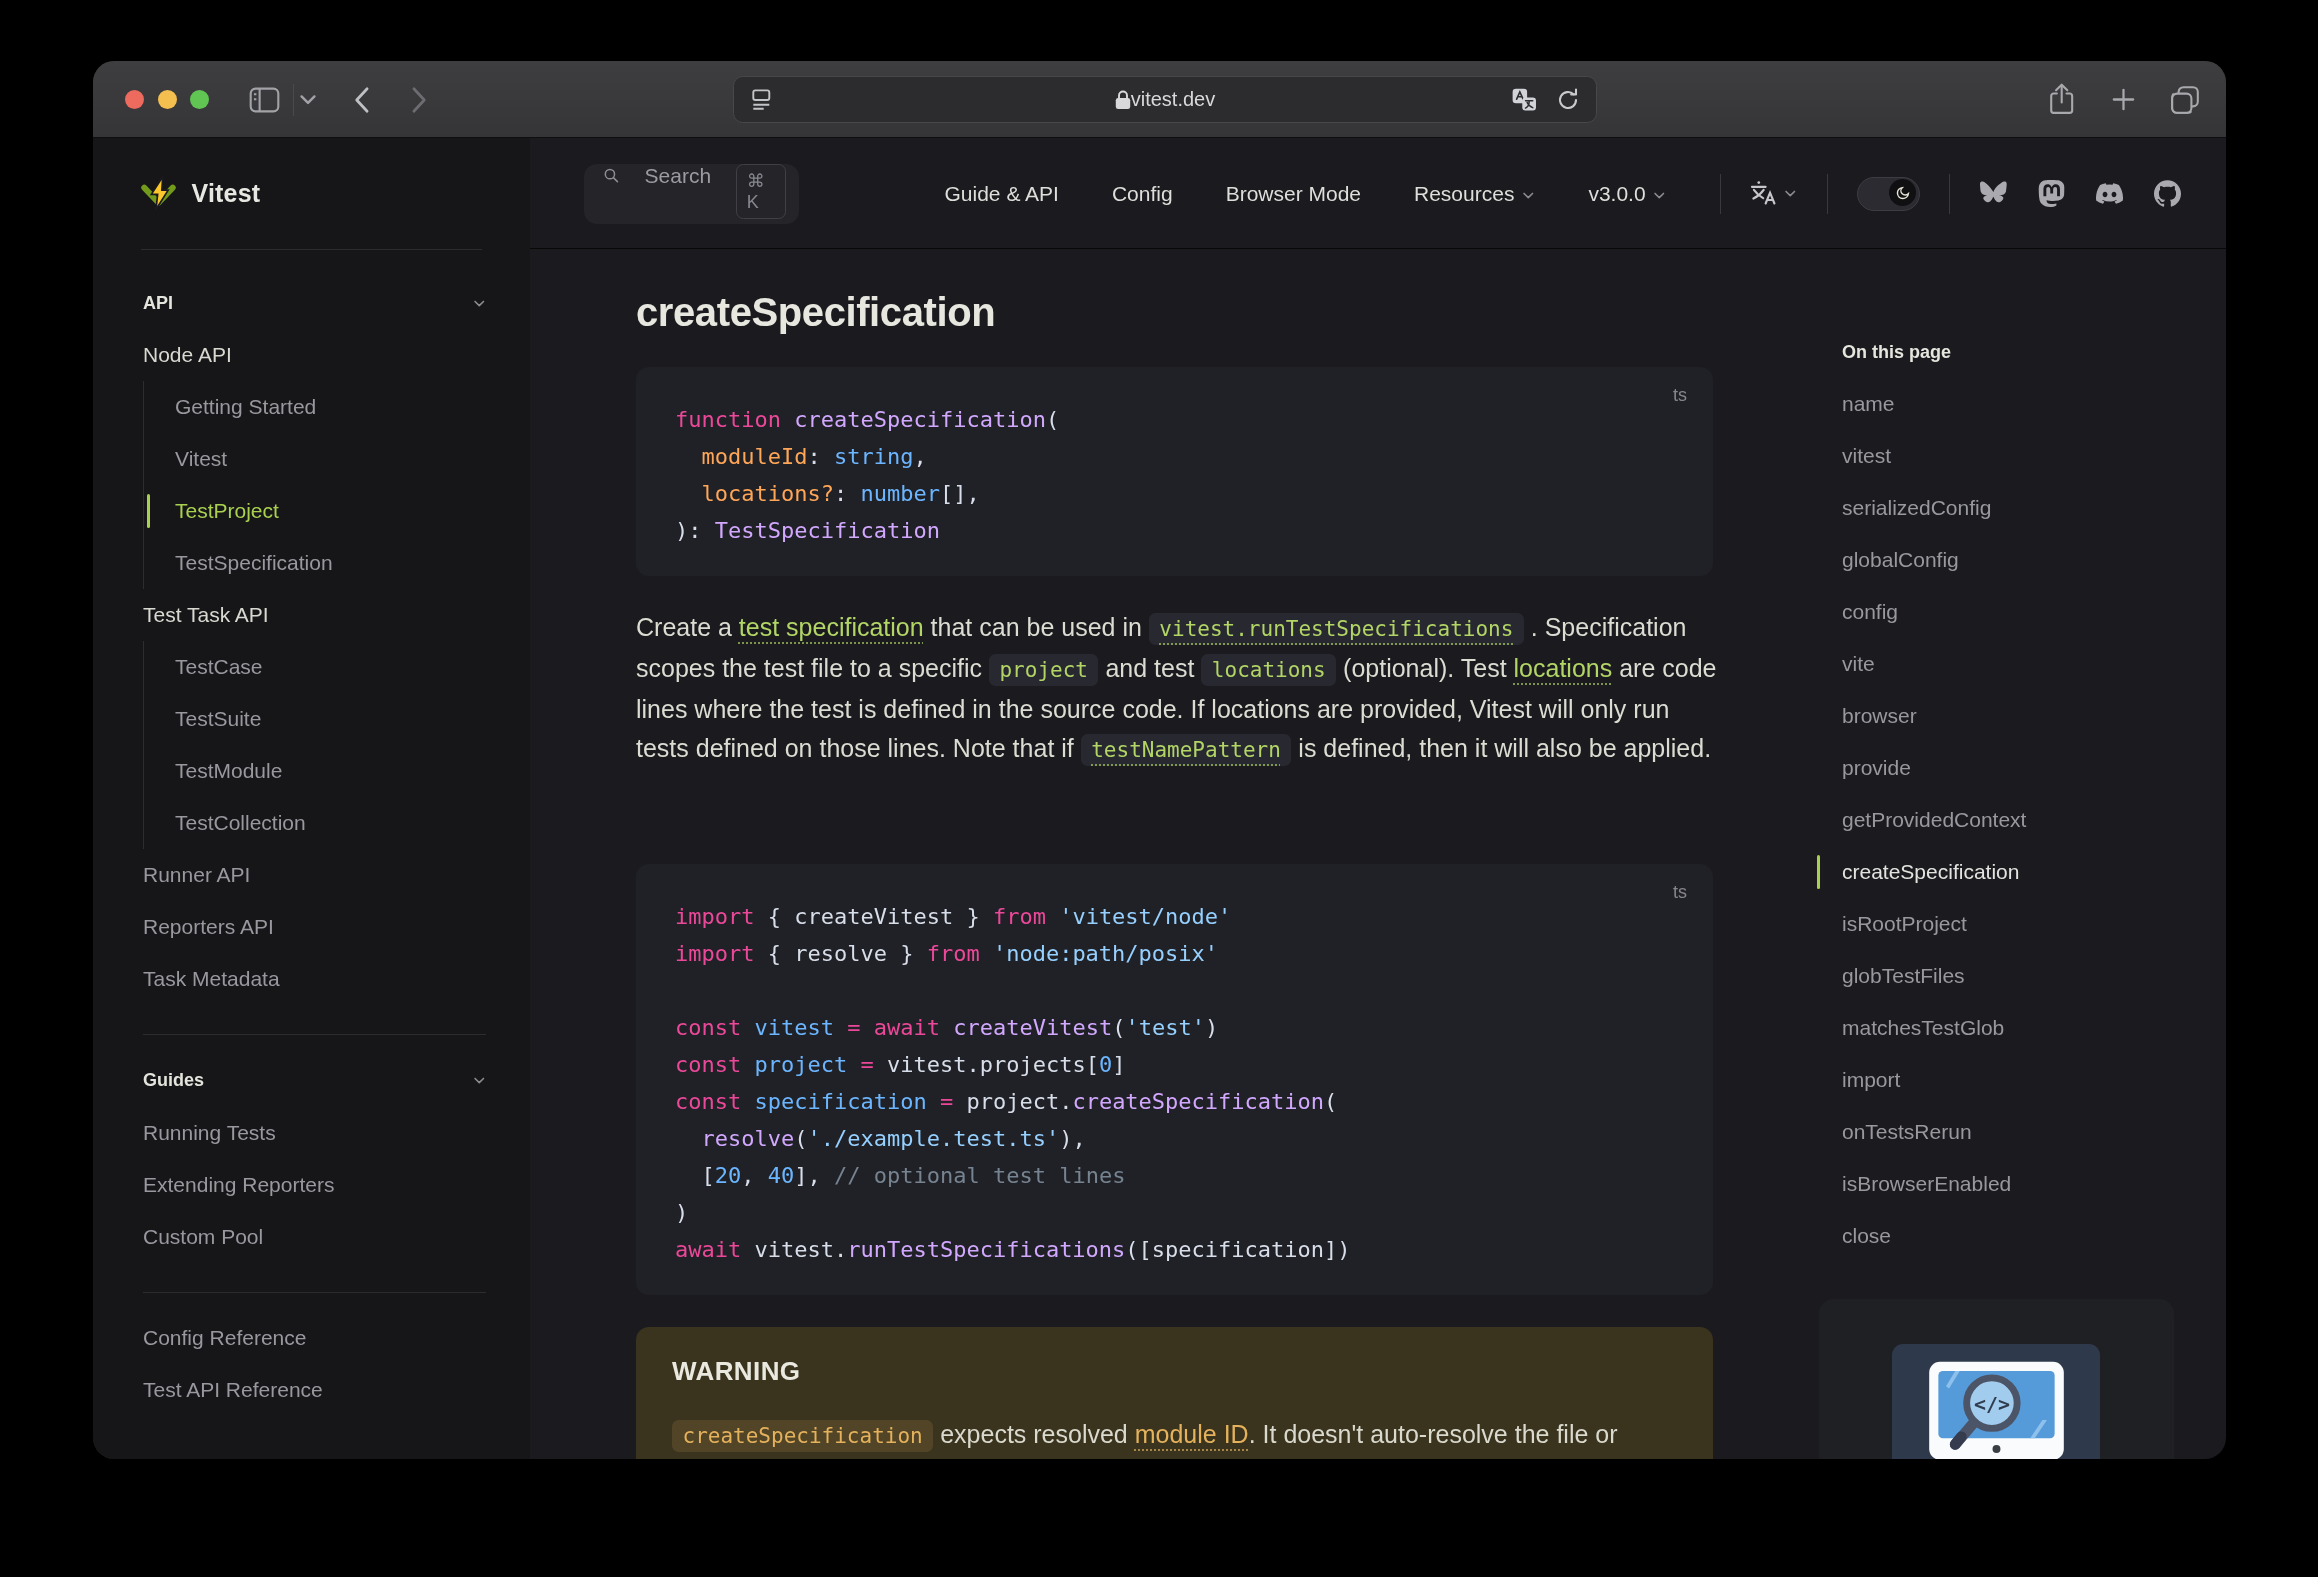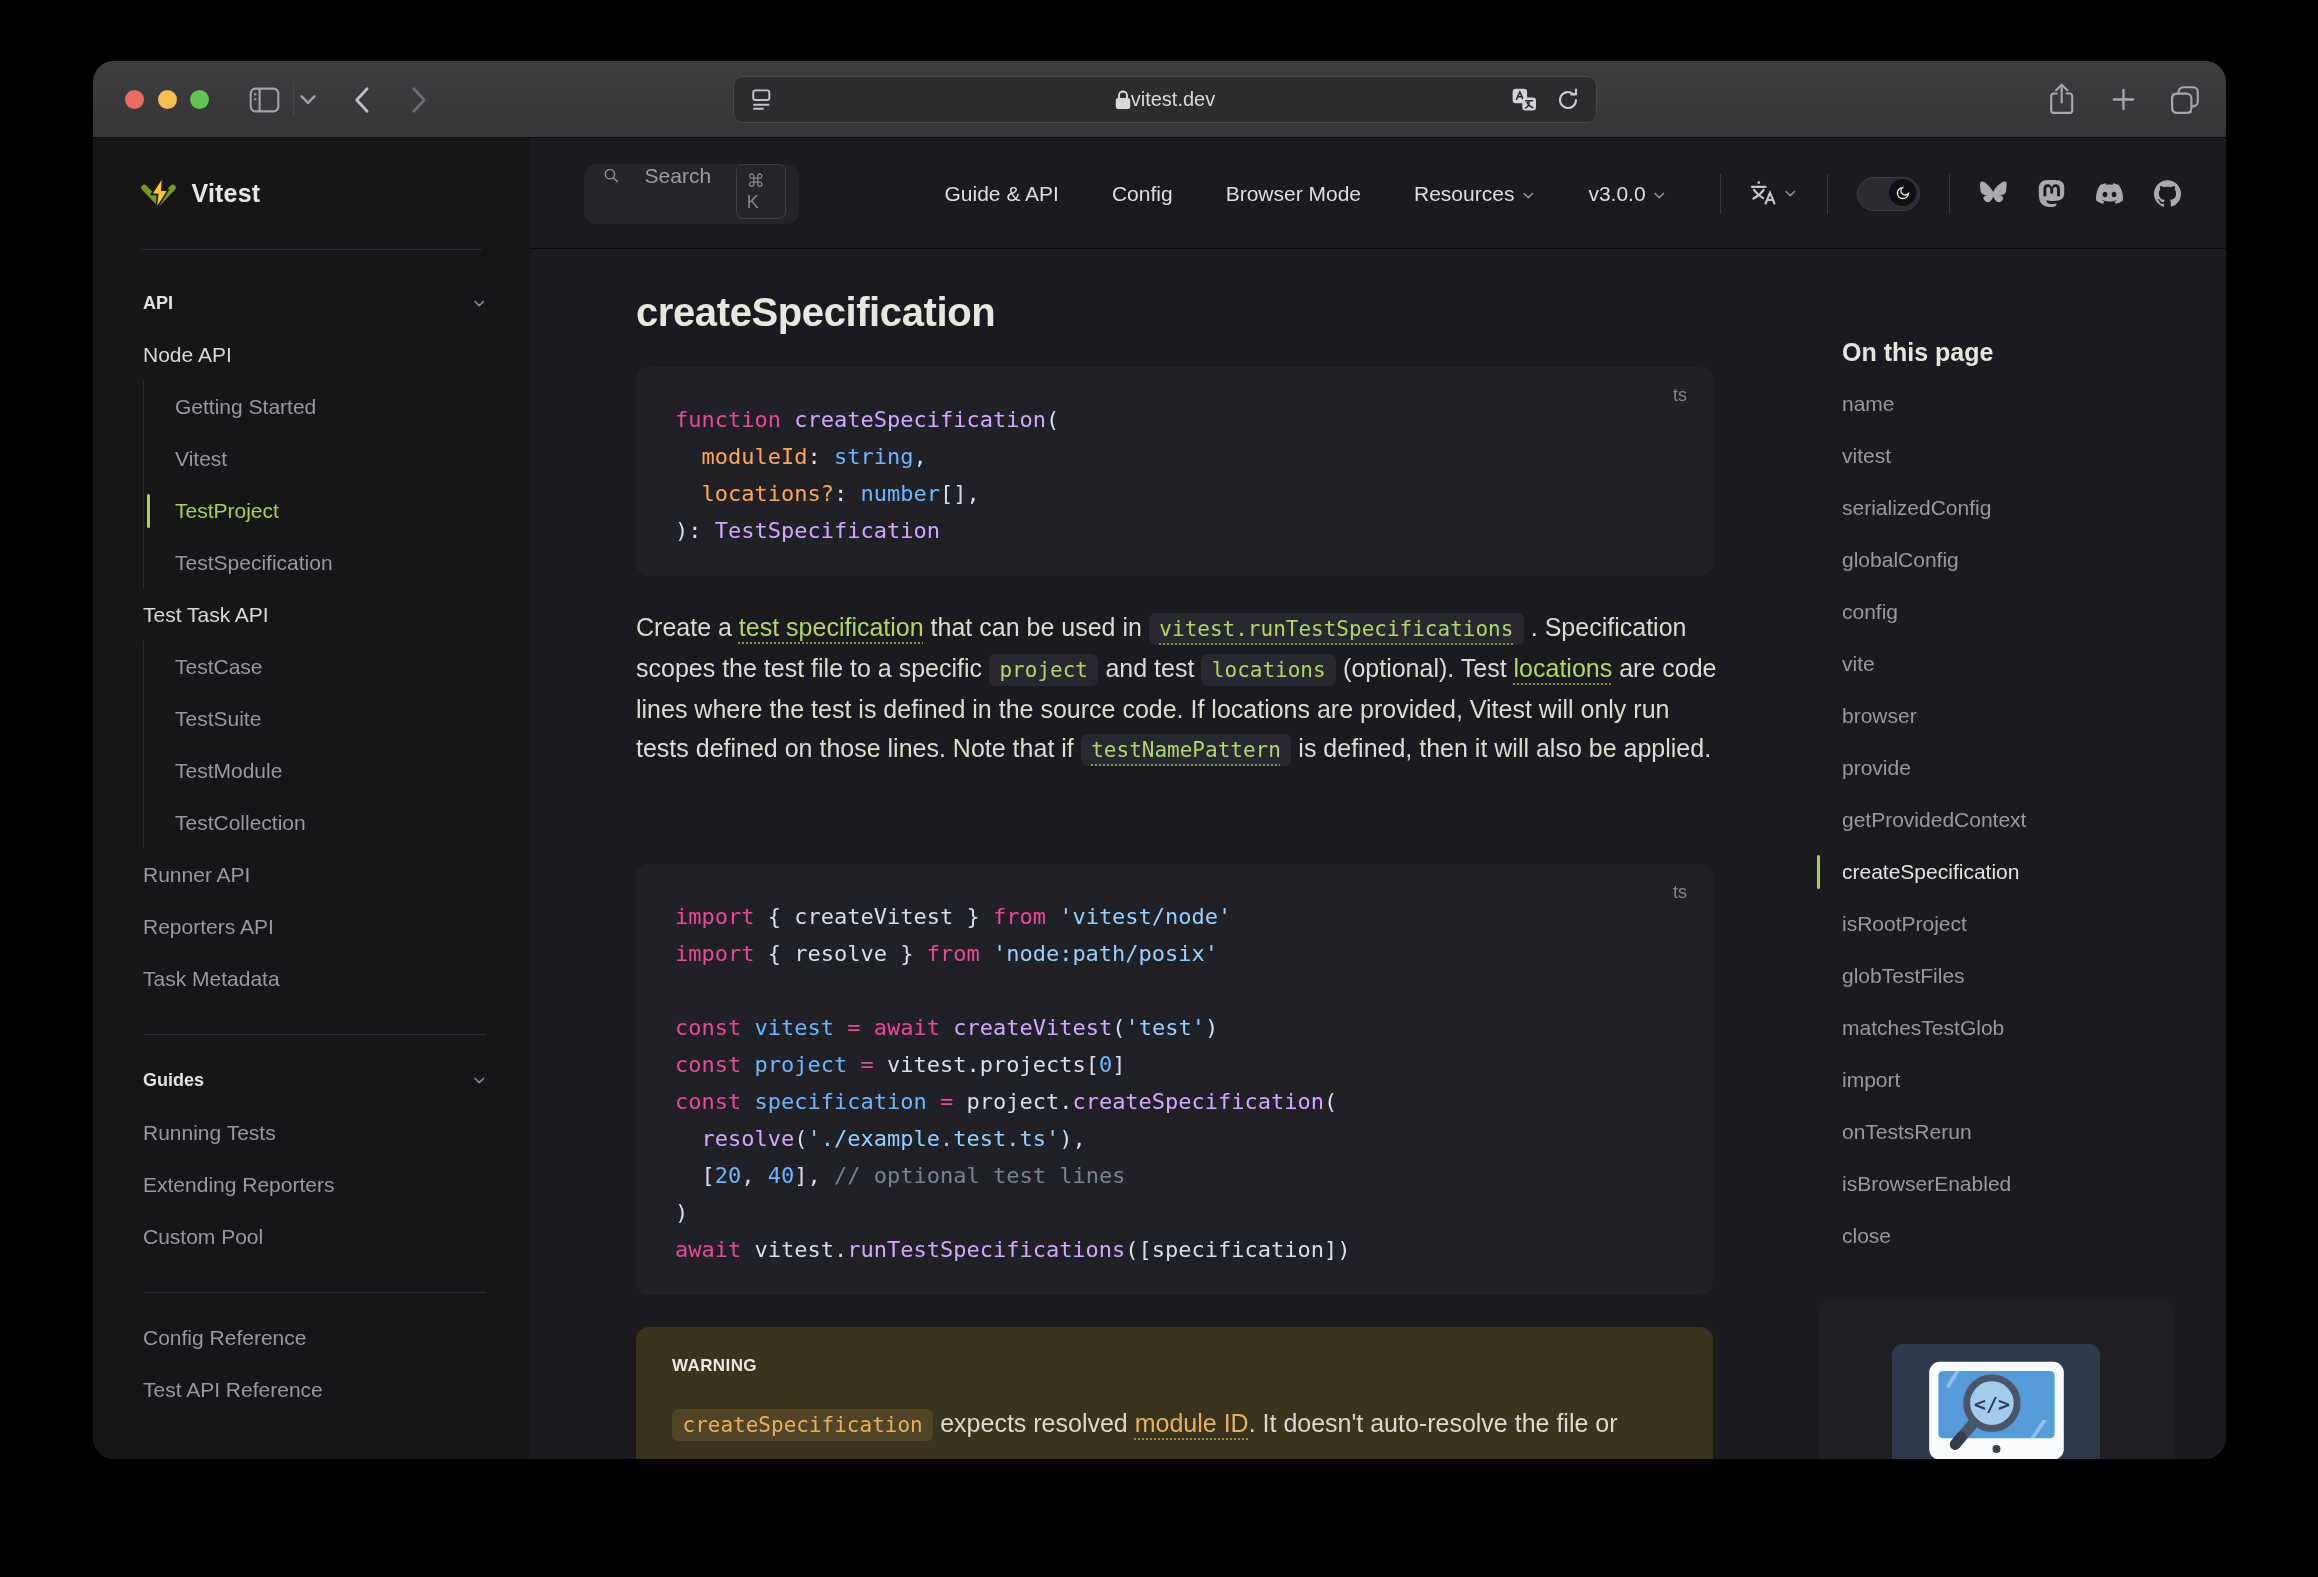--- a/index.html
+++ b/index.html
@@ -81,29 +81,29 @@
   .para { position:absolute; left:106px; top:360px; width:1090px; font-size:25px;
           line-height:39px; color:#dcdcd3; }
   .ilc { font-family:"DejaVu Sans Mono", monospace; font-size:21px; color:#b2d566;
          background:rgba(110,120,135,.16); padding:4px 10.5px; border-radius:6.5px; }
   .ilc.linked { text-decoration:underline dotted rgba(178,213,102,.65); text-decoration-thickness:1.6px;
                 text-underline-offset:7.3px; cursor:pointer; }
   .plink { color:#b2d566; text-decoration:underline dotted rgba(178,213,102,.65);
            text-decoration-thickness:1.6px; text-underline-offset:5.7px; cursor:pointer; }
   .warning { position:absolute; left:106px; top:1079px; width:1077px; background:#3a331e;
              border-radius:13px; padding:29px 36px 32px 36px; }
-  .warn-title { font-size:17px; font-weight:700; color:#e9e9e0; letter-spacing:0.4px; margin-bottom:24px; }
+  .warn-title { font-size:26px; font-weight:700; color:#e9e9e0; letter-spacing:0.4px; margin-bottom:24px; }
   .warn-text { font-size:25px; line-height:47px; color:#d9d9cd; }
   .ilc.warn { color:#e4b25c; background:rgba(235,180,90,.14); }
   .wlink { color:#e4b25c; text-decoration:underline dotted rgba(228,178,92,.65);
            text-decoration-thickness:1.6px; text-underline-offset:5.7px; cursor:pointer; }
 
   
   .toc { position:absolute; left:1724px; top:265px; width:363px; }
-  .toc-head { padding-left:25px; height:52px; line-height:52px; font-size:25px;
+  .toc-head { padding-left:25px; height:52px; line-height:52px; font-size:18px;
               font-weight:600; color:#e6e6df; }
   .toc-item { position:relative; padding-left:25px; height:52px; line-height:52px;
               font-size:21px; color:#98989f; cursor:pointer; }
   .toc-item.active { color:#e3e3e0; }
   .toc-item.active::before { content:''; position:absolute; left:0; top:9px; bottom:9px;
                              width:3.2px; border-radius:1.6px; background:#a9d14f; }
 
   
   .adbox { position:absolute; left:1726px; top:1238px; width:355px; height:226px;
            background:#1f2024; border-radius:14.5px; cursor:pointer; }

